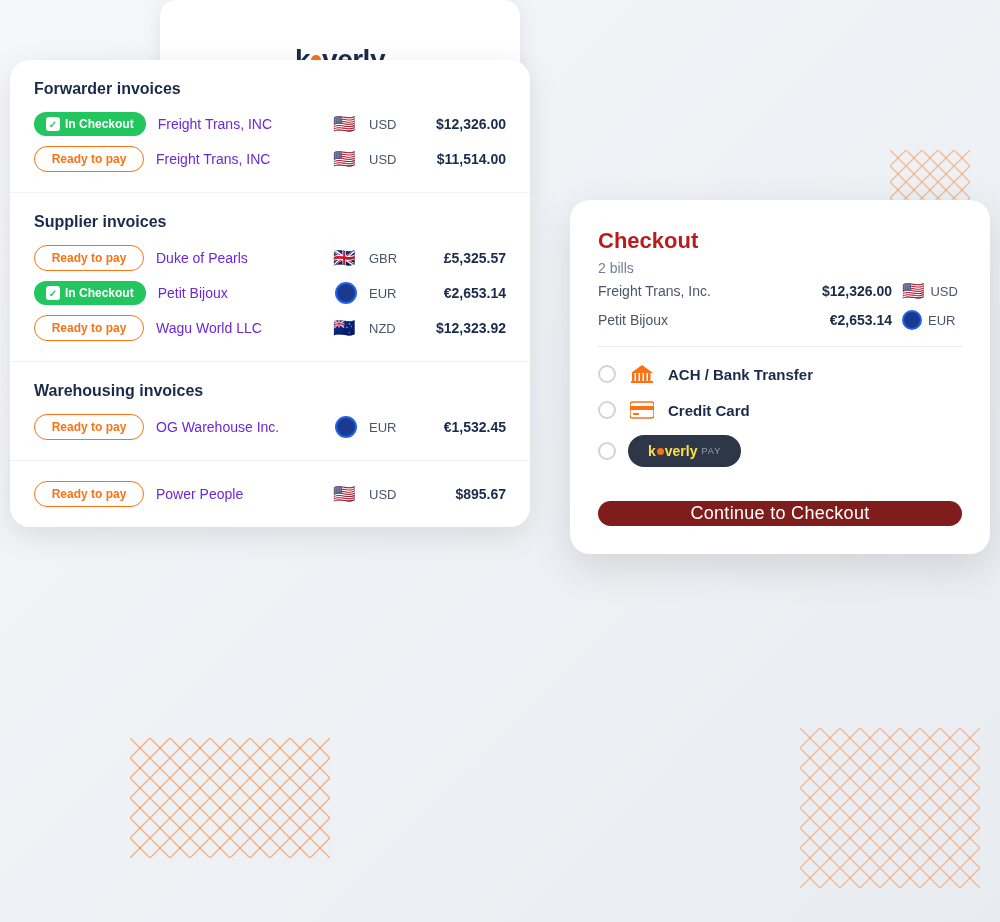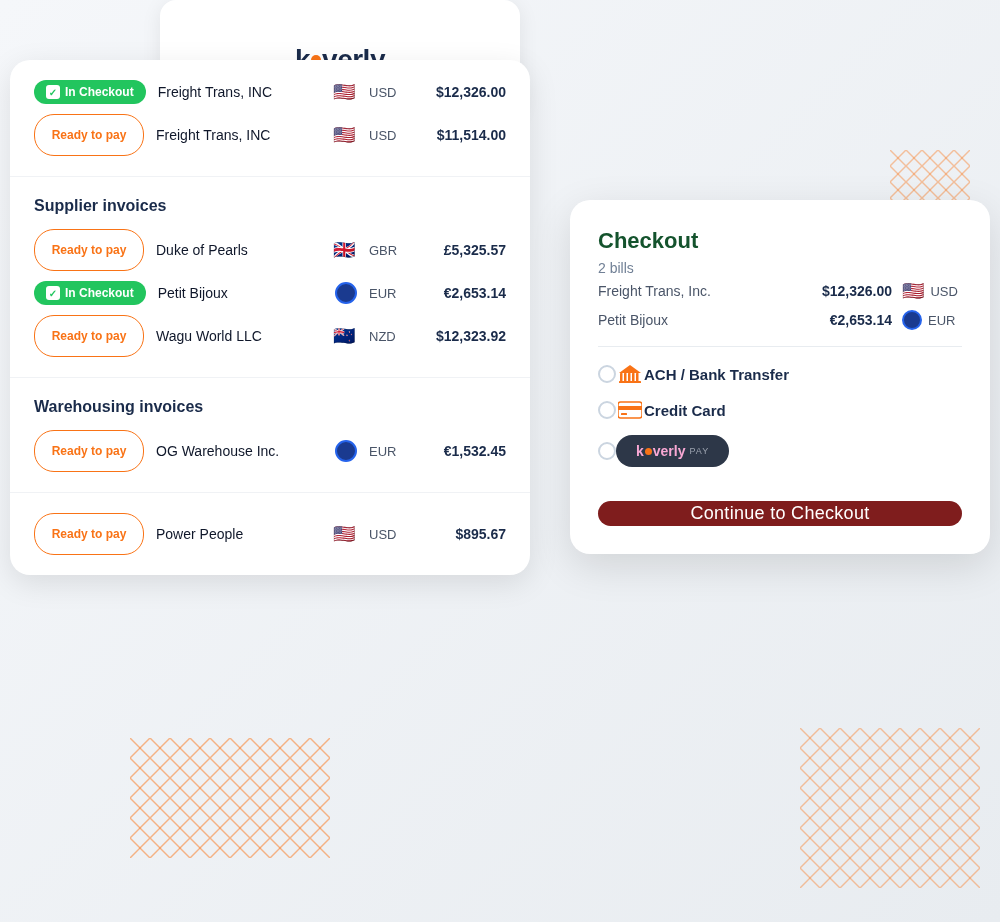--- a/index.html
+++ b/index.html
@@ -114,31 +114,31 @@
       color: #22c55e;
       font-size: 10px;
       font-weight: 900;
     }
 
     .badge-ready {
       background: white;
       color: #f97316;
       border: 1.5px solid #f97316;
       border-radius: 20px;
-      padding: 13px 12px;
+      padding: 5px 12px;
       font-size: 12px;
       font-weight: 600;
       white-space: nowrap;
       min-width: 110px;
       text-align: center;
     }
 
     .vendor-name {
       font-size: 14px;
-      color: #0f172a;
+      color: #6d28d9;
       flex: 1;
       min-width: 120px;
     }
 
     .flag-icon {
       width: 24px;
       height: 18px;
       border-radius: 3px;
       overflow: hidden;
       display: flex;
@@ -169,21 +169,21 @@
       width: 420px;
       background: white;
       border-radius: 20px;
       box-shadow: 0 12px 40px rgba(0,0,0,0.12);
       padding: 28px;
     }
 
     .checkout-title {
       font-size: 22px;
       font-weight: 700;
-      color: #14532d;
+      color: #b91c1c;
       margin-bottom: 6px;
     }
 
     .bills-count {
       font-size: 14px;
       color: #718096;
       margin-bottom: 4px;
     }
 
     .checkout-item {
@@ -223,20 +223,21 @@
     .payment-options-title {
       font-size: 18px;
       font-weight: 700;
       color: #1a2b4a;
       margin-bottom: 16px;
     }
 
     .payment-option {
       display: flex;
       align-items: center;
+      gap: 12px;
       margin-bottom: 14px;
     }
 
     .radio-btn {
       width: 18px;
       height: 18px;
       border: 2px solid #cbd5e0;
       border-radius: 50%;
       background: white;
       flex-shrink: 0;
@@ -271,21 +272,21 @@
     .koverly-pay-btn {
       background: #2d3748;
       border-radius: 24px;
       padding: 8px 20px;
       display: inline-flex;
       align-items: center;
       gap: 4px;
     }
 
     .koverly-pay-text {
-      color: #f9a8d4;
+      color: #fde047;
       font-size: 14px;
       font-weight: 600;
     }
     .koverly-pay-text .dot-pay {
       display: inline-block;
       width: 7px;
       height: 7px;
       background: #f97316;
       border-radius: 50%;
       margin: 0 1px;
@@ -384,20 +385,21 @@
 
   <div class="bg-card">
     <div class="koverly-logo">
       k<span class="dot"></span>verly
     </div>
   </div>
 
   <div class="invoices-card">
 
     <div class="invoice-section">
+      <div class="section-title">Forwarder invoices</div>
 
       <div class="invoice-row">
         <div class="badge-in-checkout">
           <div class="check-icon">✓</div>
           <span>In Checkout</span>
         </div>
         <span class="vendor-name">Freight Trans, INC</span>
         <span class="flag-icon flag-us">🇺🇸</span>
         <span class="currency-label">USD</span>
         <span class="amount">$12,326.00</span>

